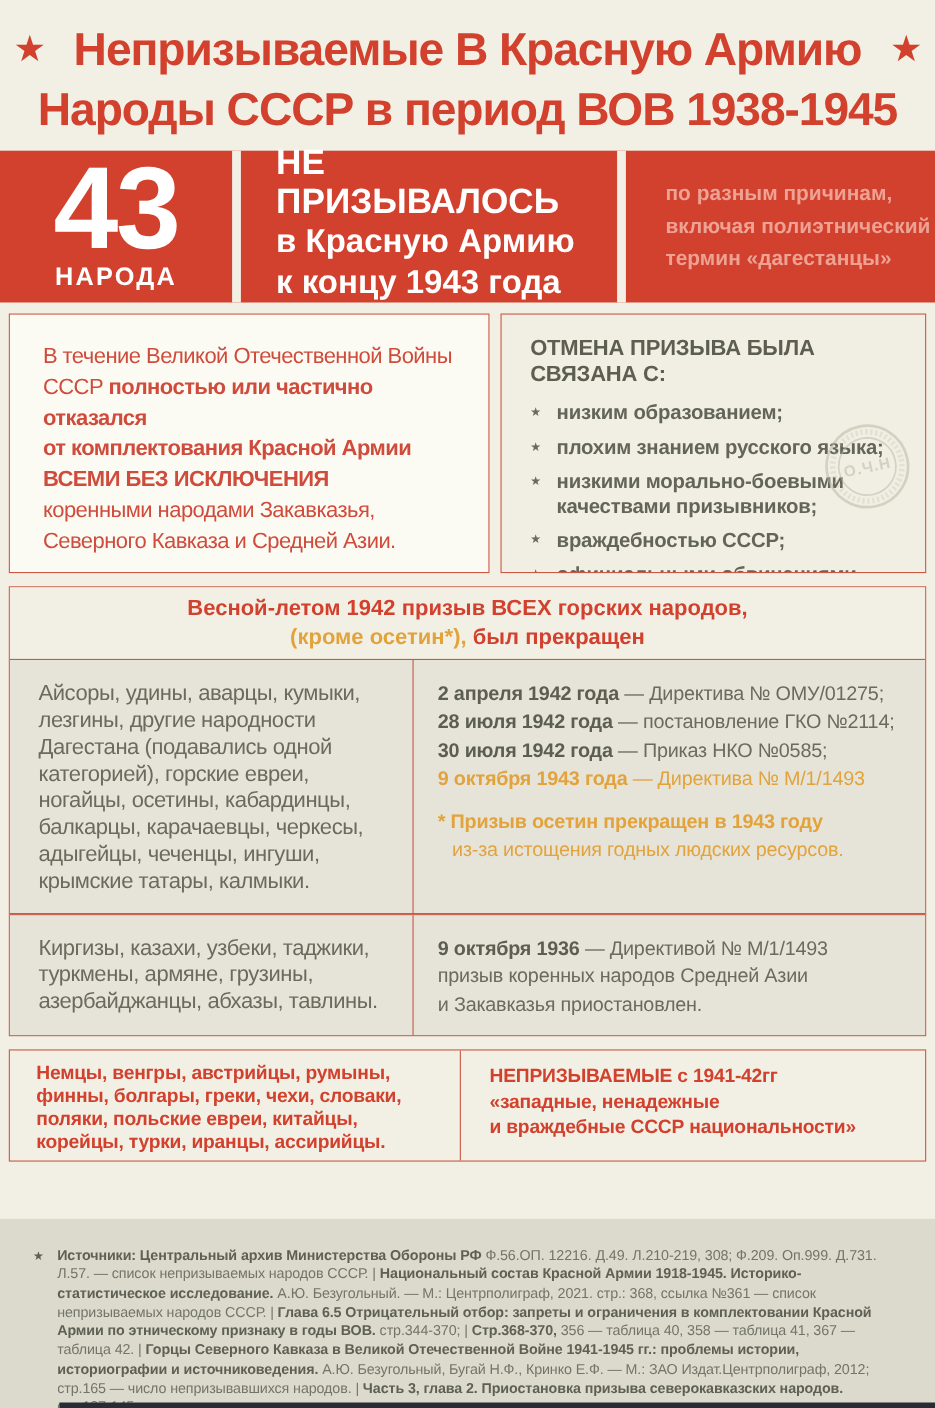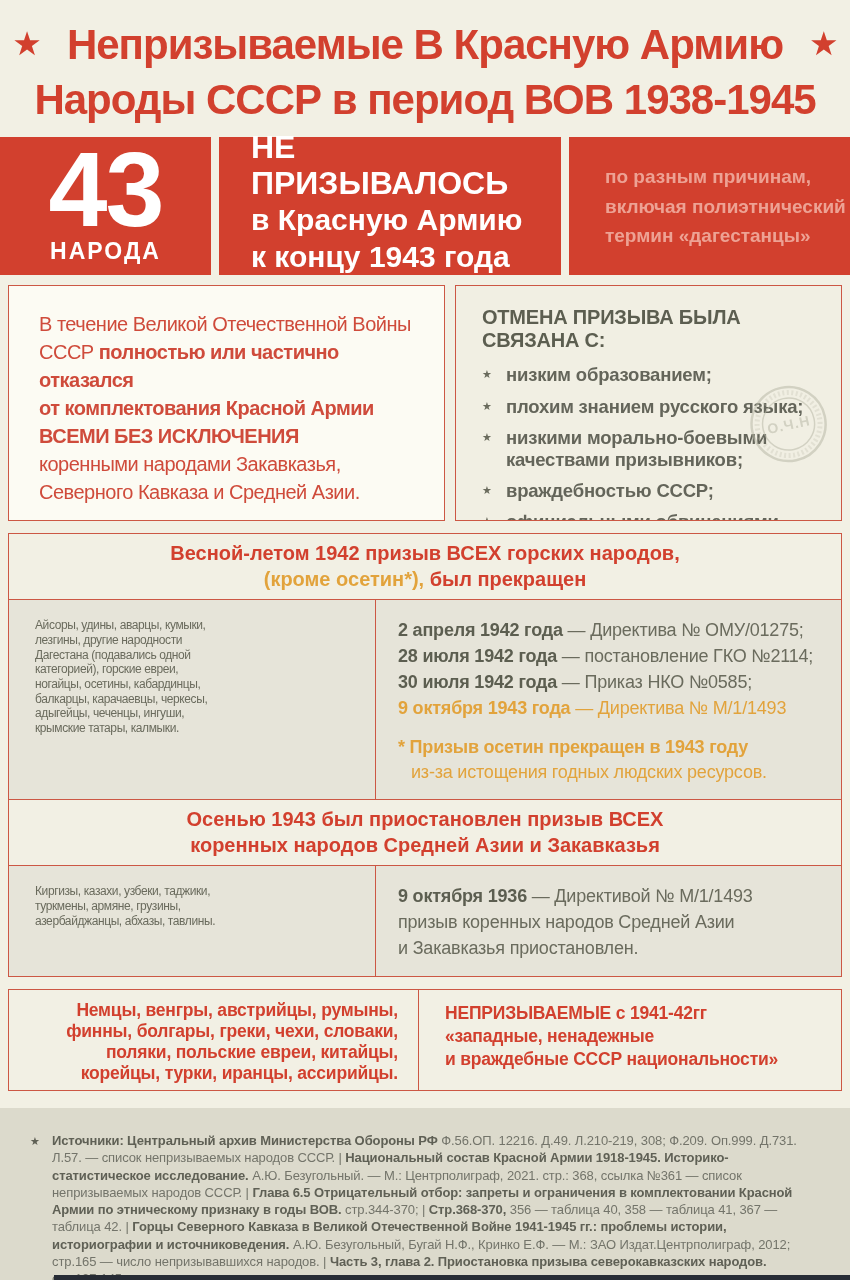--- a/index.html
+++ b/index.html
@@ -49,34 +49,34 @@
   
   .main-box{margin:12px 8px 0;border:1.5px solid var(--border-red);background:var(--cream);}
   .sub-header{padding:6px 10px 7px;text-align:center;font-weight:700;color:var(--red);
               font-size:20px;line-height:1.3;background:var(--cream);}
   .seg-o{color:var(--orange);}
   .seg-hr{color:var(--red);}
   .sub-body{display:grid;grid-template-columns:367px 1fr;background:var(--body-gray);
             border-top:1.5px solid var(--border-red);border-bottom:1.5px solid var(--border-red);}
   .sub-body.last{border-bottom:none;}
   .col-left{border-right:1.5px solid var(--border-red);padding:18px 24px 16px 26px;
-            font-size:12px;color:var(--olive);line-height:1.22;white-space:pre-line;letter-spacing:-0.4px;}
+            font-size:20px;color:var(--olive);line-height:1.22;white-space:pre-line;letter-spacing:-0.4px;}
   .col-right{padding:18px 18px 14px 22px;}
   .directive{font-size:18px;line-height:1.44;white-space:pre-line;letter-spacing:-0.2px;}
   .seg-db{color:var(--olive-dark);font-weight:700;}
   .seg-g{color:var(--olive);}
   .seg-ob{color:var(--orange);font-weight:700;}
   .note{margin-top:13px;font-size:18px;line-height:1.4;white-space:pre-line;
         padding-left:13px;text-indent:-13px;letter-spacing:-0.2px;}
 
   
   .western-box{margin:12px 8px 0;border:1.5px solid var(--border-red);background:var(--cream);
                display:grid;grid-template-columns:410px 1fr;height:102px;}
   .w-left{border-right:1.5px solid var(--border-red);padding:10px 20px 0 24px;
-          font-size:17.5px;font-weight:700;color:var(--red);line-height:1.2;white-space:pre-line;letter-spacing:-0.2px;text-align:right;}
+          font-size:17.5px;font-weight:700;color:var(--red);line-height:1.2;white-space:pre-line;letter-spacing:-0.2px;}
   .w-right{padding:12px 18px 0 26px;font-size:17.5px;font-weight:700;color:var(--red);
            line-height:1.3;white-space:pre-line;letter-spacing:-0.2px;}
 
   
   footer{position:absolute;left:0;right:0;bottom:0;height:172px;background:var(--footer-bg);
          padding:24px 34px 0 30px;display:flex;}
   .src-star{flex:none;width:22px;font-size:11px;color:#5f6055;padding-top:3px;}
   footer p{font-size:13px;line-height:1.33;color:#73746a;letter-spacing:-0.1px;}
   footer .seg-n{color:#73746a;}
   footer .seg-b{color:#5f6055;font-weight:700;}
@@ -175,24 +175,20 @@
 крымские татары, калмыки.</div>
       <div class="col-right">
         <div class="directive"><span class="seg-db">2 апреля 1942 года</span><span class="seg-g"> — Директива № ОМУ/01275;</span></div>
         <div class="directive"><span class="seg-db">28 июля 1942 года</span><span class="seg-g"> — постановление ГКО №2114;</span></div>
         <div class="directive"><span class="seg-db">30 июля 1942 года</span><span class="seg-g"> — Приказ НКО №0585;</span></div>
         <div class="directive"><span class="seg-ob">9 октября 1943 года</span><span class="seg-o"> — Директива № М/1/1493</span></div>
         <div class="note"><span class="seg-ob">* Призыв осетин прекращен в 1943 году</span><span class="seg-o">
 из-за истощения годных людских ресурсов.</span></div>
       </div>
     </div>
-    <div class="sub-header">
-      <div>Осенью 1943 был приостановлен призыв ВСЕХ</div>
-      <div>коренных народов Средней Азии и Закавказья</div>
-    </div>
     <div class="sub-body last">
       <div class="col-left">Киргизы, казахи, узбеки, таджики,
 туркмены, армяне, грузины,
 азербайджанцы, абхазы, тавлины.</div>
       <div class="col-right">
         <div class="directive"><span class="seg-db">9 октября 1936</span><span class="seg-g"> — Директивой № М/1/1493
 призыв коренных народов Средней Азии
 и Закавказья приостановлен.</span></div>
       </div>
     </div>

